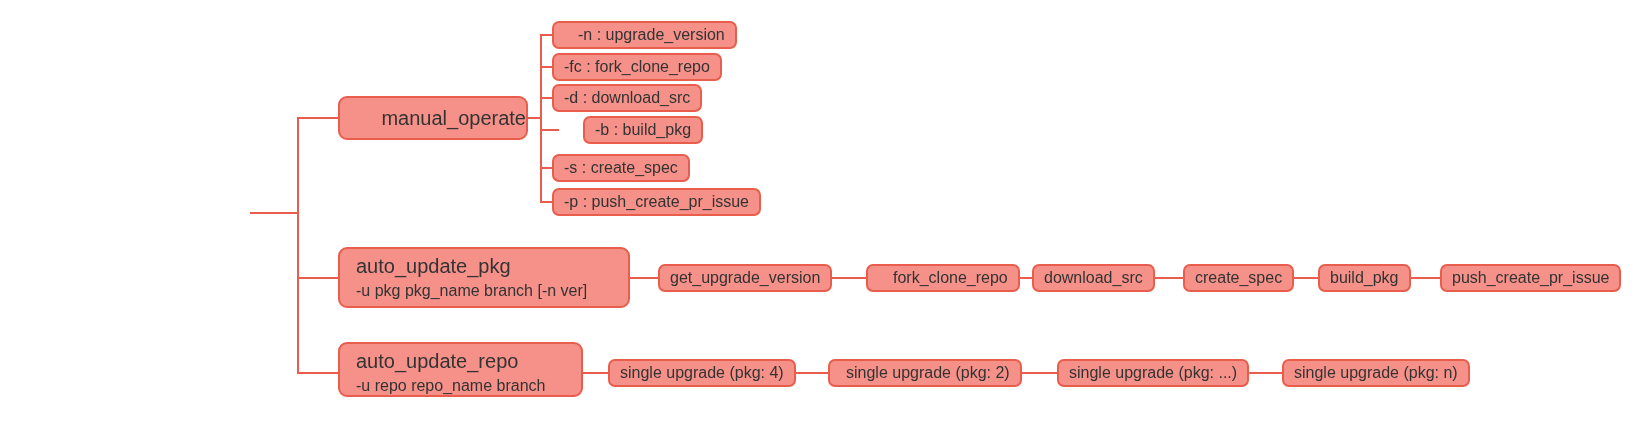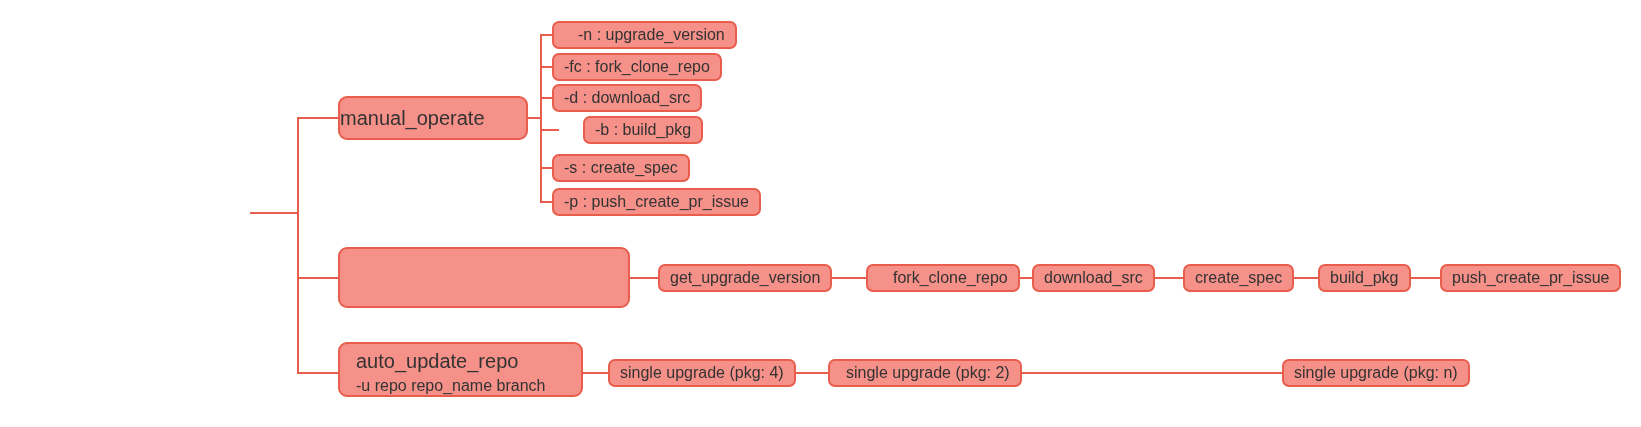--- a/index.html
+++ b/index.html
@@ -47,21 +47,21 @@
     text-align: center;
   }
   .node-branch {
     border-radius: 9px;
     font-size: 20px;
   }
   .node-manual {
     left: 338px; top: 96px;
     width: 190px; height: 44px;
     line-height: 40px;
-    text-align: left;
+    text-align: right;
   }
   .node-multi {
     padding: 4px 0 4px 16px;
     text-align: left;
   }
   .node-multi .title { display: block; font-size: 20px; line-height: 27px; }
   .node-multi .sub   { display: block; font-size: 16px; line-height: 22px; }
   .node-pkg  { left: 338px; top: 247px; width: 292px; height: 61px; }
   .node-repo { left: 338px; top: 342px; width: 245px; height: 55px; }
   .node-leaf {
@@ -125,20 +125,22 @@
     <span class="lbl">-b : build_pkg</span>
   </div>
   <div class="node node-leaf leaf-a5">
     <span class="lbl">-s : create_spec</span>
   </div>
   <div class="node node-leaf leaf-a6">
     <span class="lbl">-p : push_create_pr_issue</span>
   </div>
 
   <div class="node node-branch node-multi node-pkg">
+    <span class="title">auto_update_pkg</span>
+    <span class="sub">-u pkg pkg_name branch [-n ver]</span>
   </div>
   <div class="node node-leaf leaf-b1">
     <span class="lbl">get_upgrade_version</span>
   </div>
   <div class="node node-leaf leaf-b2">
     <span class="lbl">fork_clone_repo</span>
   </div>
   <div class="node node-leaf leaf-b3">
     <span class="lbl">download_src</span>
   </div>
@@ -155,17 +157,20 @@
   <div class="node node-branch node-multi node-repo">
     <span class="title">auto_update_repo</span>
     <span class="sub">-u repo repo_name branch</span>
   </div>
   <div class="node node-leaf leaf-c1">
     <span class="lbl">single upgrade (pkg: 4)</span>
   </div>
   <div class="node node-leaf leaf-c2">
     <span class="lbl">single upgrade (pkg: 2)</span>
   </div>
+  <div class="node node-leaf leaf-c3">
+    <span class="lbl">single upgrade (pkg: ...)</span>
+  </div>
   <div class="node node-leaf leaf-c4">
     <span class="lbl">single upgrade (pkg: n)</span>
   </div>
 
 </div>
 
 </body></html>

